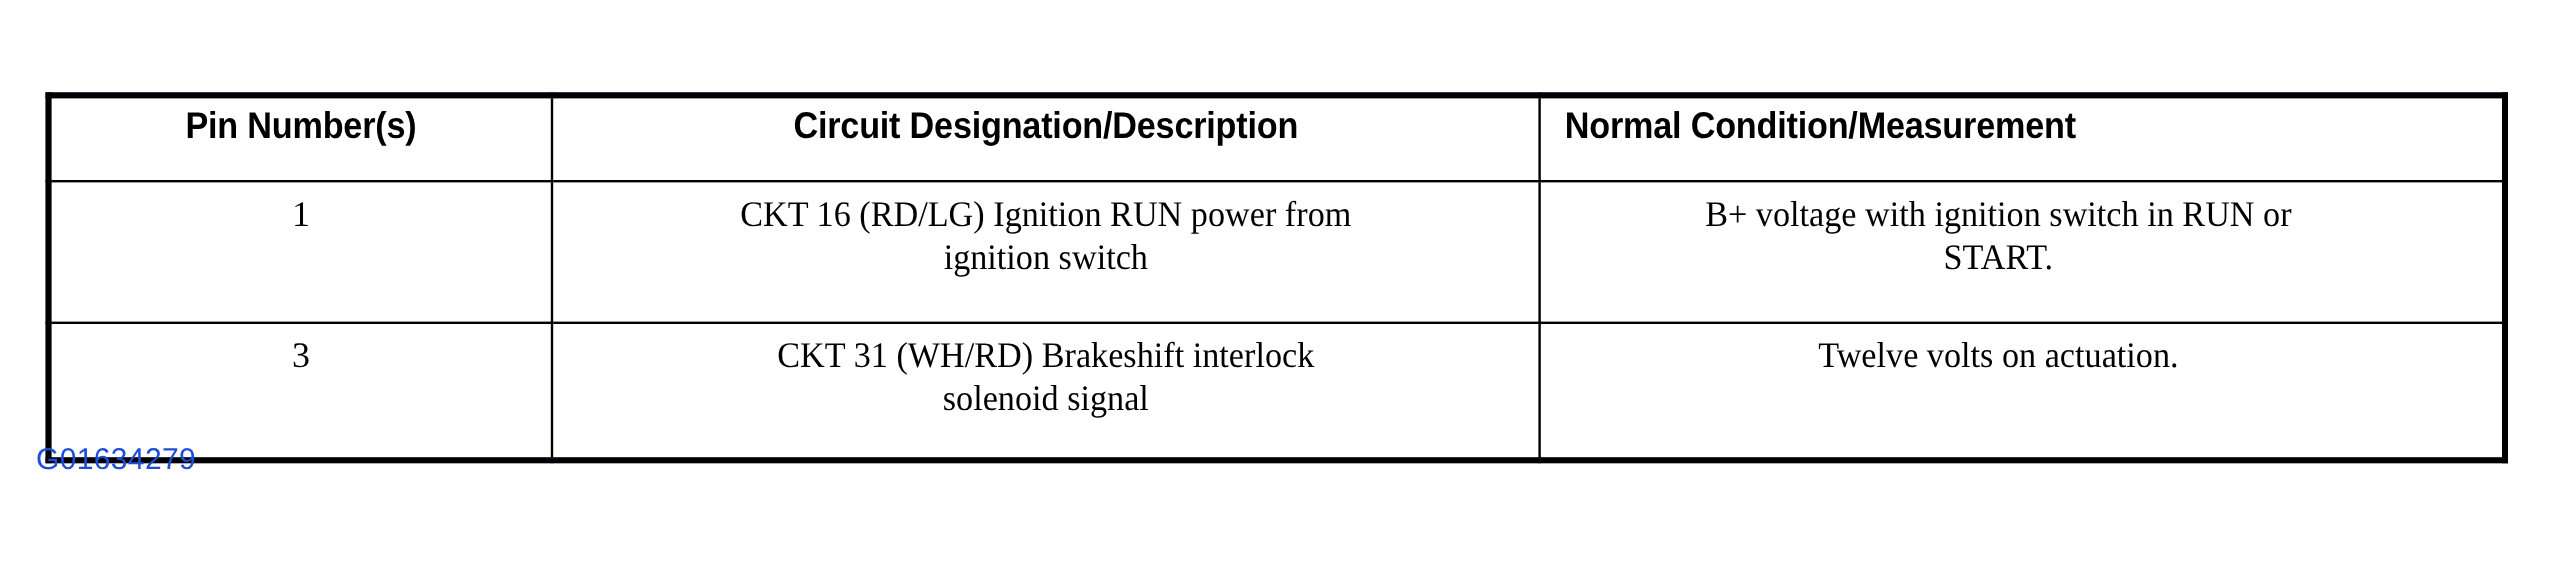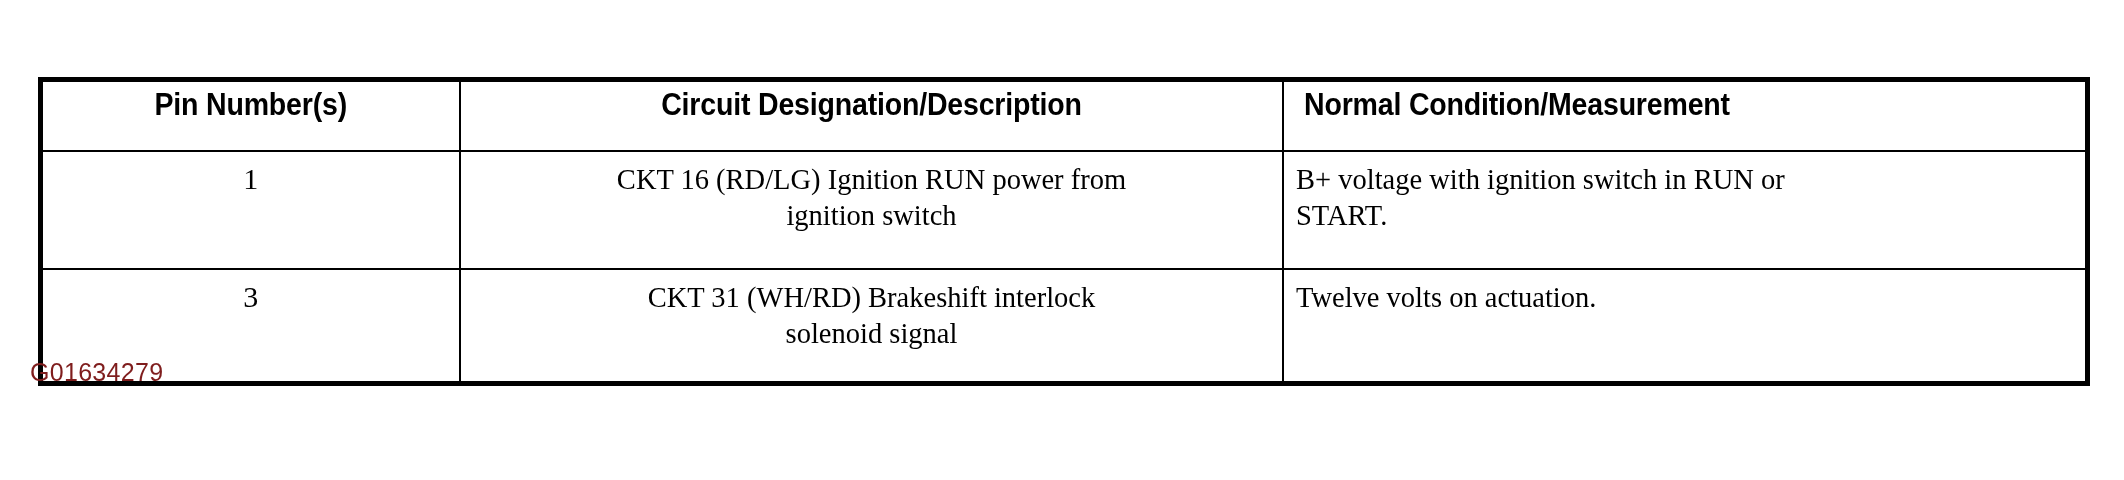--- a/index.html
+++ b/index.html
@@ -74,44 +74,44 @@
   .pin-table tbody td {
     padding: 9px 12px 14px 12px;
     font-size: 30px;
     line-height: 36px;
     color: #000000;
   }
   .pin-table tbody tr.r1 td { height: 93px; }
   .pin-table tbody tr.r2 td { height: 88px; }
 
   .cell-center { text-align: center; }
-  .cell-left   { text-align: left; }
+  .cell-left   { text-align: center; }
 
   .cell-left .txt,
   .cell-center .txt {
     display: block;
     transform: scaleX(0.95);
   }
   .cell-left .txt { transform-origin: left center; }
   .cell-center .txt { transform-origin: center center; }
 
   .pin-num {
     font-size: 30px;
     line-height: 34px;
   }
 
   
   .caption {
     position: absolute;
     left: 30px;
-    top: 358px;
+    top: 369px;
     font-family: "Liberation Sans", "DejaVu Sans", sans-serif;
     font-size: 25px;
     line-height: 28px;
-    color: #7f1d1d;
+    color: #1d4ed8;
     letter-spacing: 0.3px;
     white-space: nowrap;
   }
 </style>
 </head>
 <body>
 
 <div class="page">
 
   <table class="pin-table">

